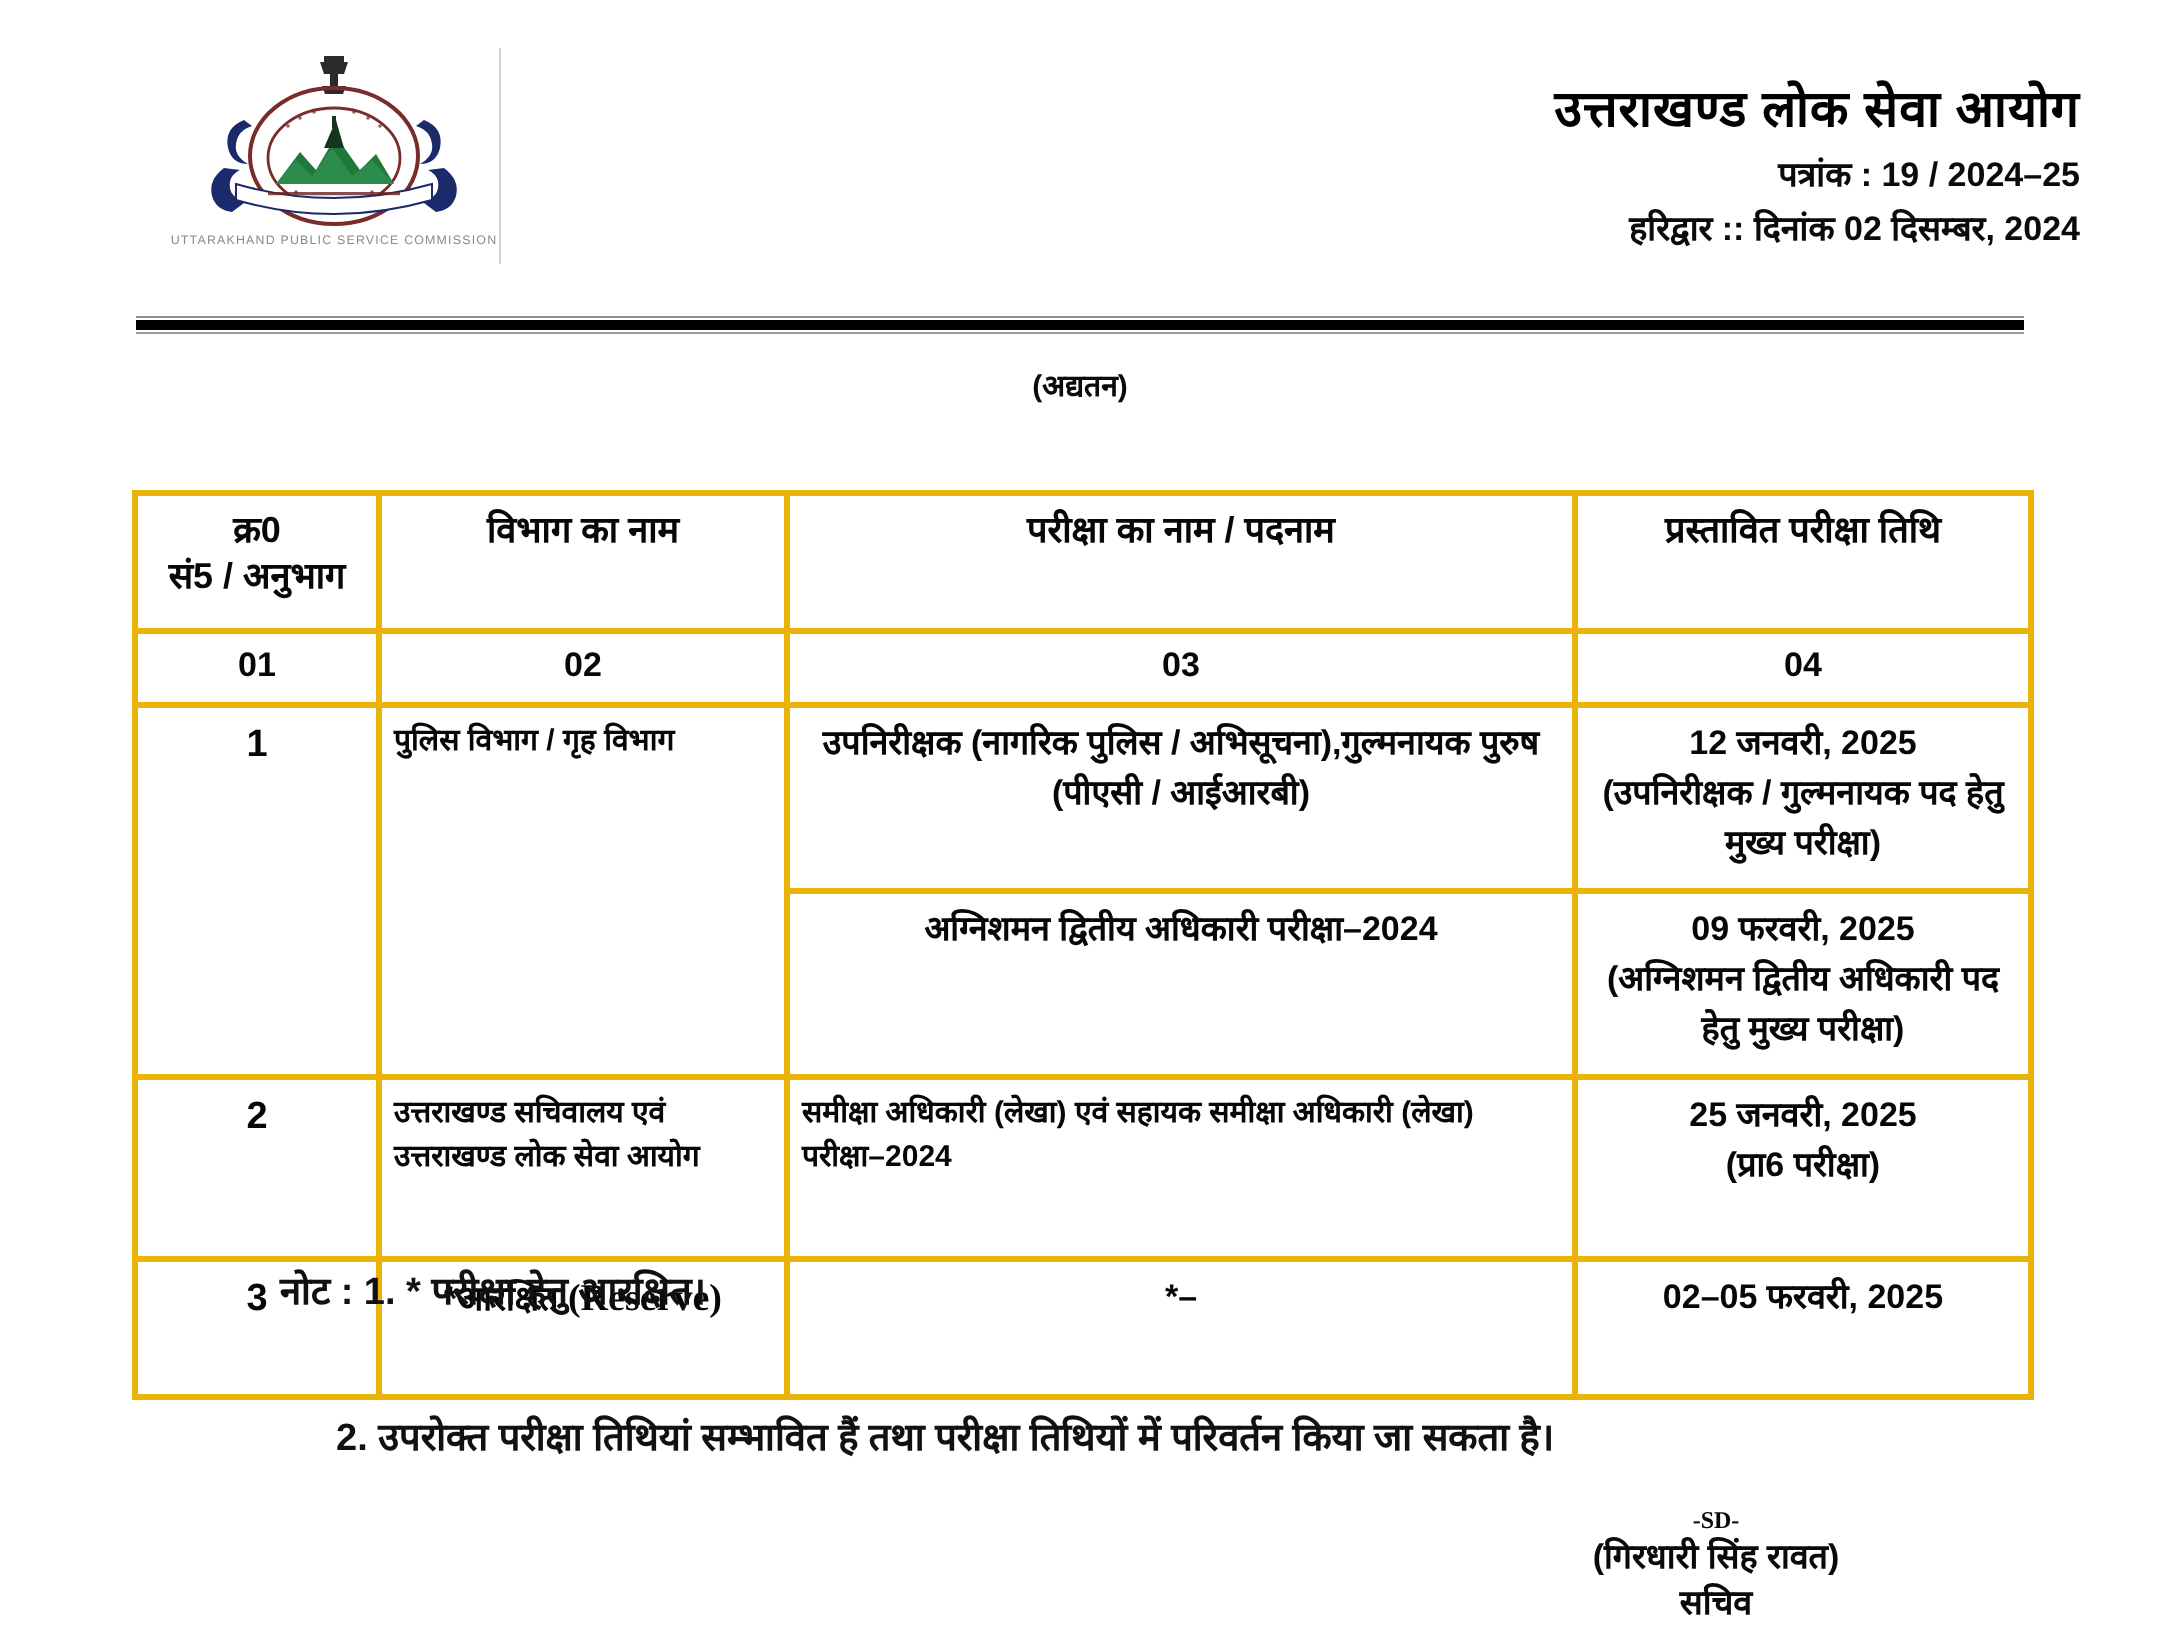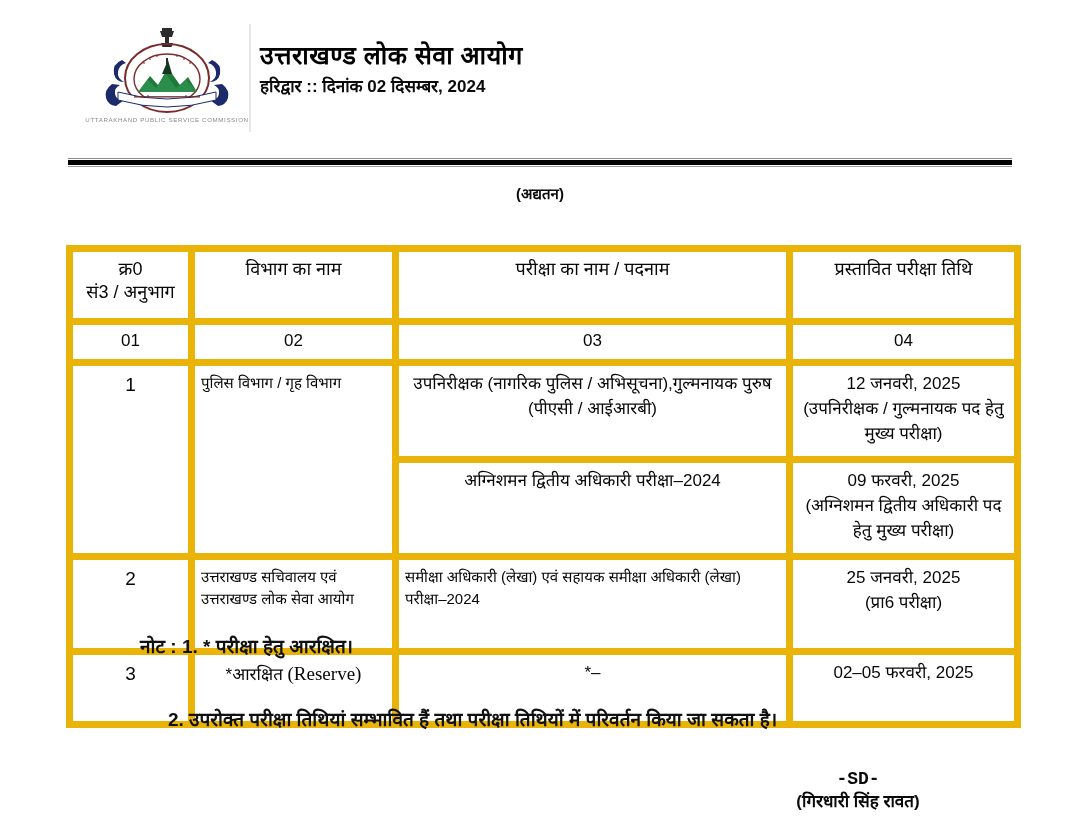--- a/index.html
+++ b/index.html
@@ -29,21 +29,21 @@
     width: 170px;
     height: 112px;
   }
   .logo-svg { display: block; }
 
   .header-text {
     position: absolute;
     left: 260px;
     right: 40px;
     top: 40px;
-    text-align: left;
+    text-align: right;
   }
   .org-name {
     font-size: 25px;
     font-weight: 700;
     letter-spacing: 0.5px;
     line-height: 1.25;
     color: #000;
   }
   .letter-no {
     font-size: 17px;
@@ -110,24 +110,24 @@
     left: 66px;
     top: 245px;
     width: 948px;
   }
   table.cal {
     width: 100%;
     border-collapse: collapse;
     table-layout: fixed;
   }
   table.cal td, table.cal th {
-    border: 7px solid #eab308;
+    border: 3px solid #eab308;
     vertical-align: top;
     padding: 6px 6px 8px 6px;
-    font-weight: 400;
+    font-weight: 700;
     color: #070707;
   }
   
   col.c1 { width: 122px; }
   col.c2 { width: 204px; }
   col.c3 { width: 394px; }
   col.c4 { width: 228px; }
 
   .hdr-cell {
     text-align: center;
@@ -195,22 +195,22 @@
     position: absolute;
     right: 72px;
     bottom: 6px;
     width: 300px;
     text-align: center;
     font-weight: 700;
     line-height: 1.35;
     color: #0a0a0a;
   }
   .sig-sd {
-    font-family: Liberation Mono, monospace;
-    font-size: 18px;
+    font-family: Liberation Serif, serif;
+    font-size: 12px;
   }
   .sig-name { font-size: 17px; }
   .sig-desig { font-size: 17px; }
 </style>
 </head>
 <body>
 
 <div class="header">
 
   <div class="logo-wrap">
@@ -266,20 +266,21 @@
       <g fill="#6a2222" opacity="0.8">
         <rect x="52" y="74" width="66" height="1.6"></rect>
       </g>
 
       <text x="85" y="100" font-family="Liberation Sans, sans-serif" font-size="6.2" fill="#8a8a8a" text-anchor="middle" letter-spacing="0.6" aria-label="UTTARAKHAND PUBLIC SERVICE COMMISSION">UTTARAKHAND PUBLIC SERVICE COMMISSION</text>
     </svg>
   </div>
 
   <div class="header-text">
     <div class="org-name">उत्तराखण्ड लोक सेवा आयोग</div>
+    <div class="letter-no">पत्रांक : 19 / 2024–25</div>
     <div class="place-date">हरिद्वार :: दिनांक  02 दिसम्बर, 2024</div>
   </div>
 </div>
 
 <div class="divider">
   <div class="rule-thin-top"></div>
   <div class="rule-thick"></div>
   <div class="rule-thin-bot"></div>
 </div>
 
@@ -292,21 +293,21 @@
     <colgroup>
       <col class="c1">
         <col class="c2">
         <col class="c3">
         <col class="c4">
     </colgroup>
     <thead>
       <tr>
         <th class="hdr-cell">
           <div>क्र0</div>
-          <div>सं3 / अनुभाग</div>
+          <div>सं5 / अनुभाग</div>
         </th>
         <th class="hdr-cell">विभाग का नाम</th>
         <th class="hdr-cell">परीक्षा का नाम / पदनाम</th>
         <th class="hdr-cell">प्रस्तावित परीक्षा तिथि</th>
       </tr>
       <tr class="numrow">
         <td>01</td>
         <td>02</td>
         <td>03</td>
         <td>04</td>
@@ -353,13 +354,14 @@
 </div>
 
 <div class="notes">
   <div>नोट : 1. * परीक्षा हेतु आरक्षित।</div>
   <div class="note-line-2">2. उपरोक्त परीक्षा तिथियां सम्भावित हैं तथा परीक्षा तिथियों में परिवर्तन किया जा सकता है।</div>
 </div>
 
 <div class="signature">
   <div class="sig-sd">-SD-</div>
   <div class="sig-name">(गिरधारी सिंह रावत)</div>
+  <div class="sig-desig">सचिव</div>
 </div>
 
 </body></html>

